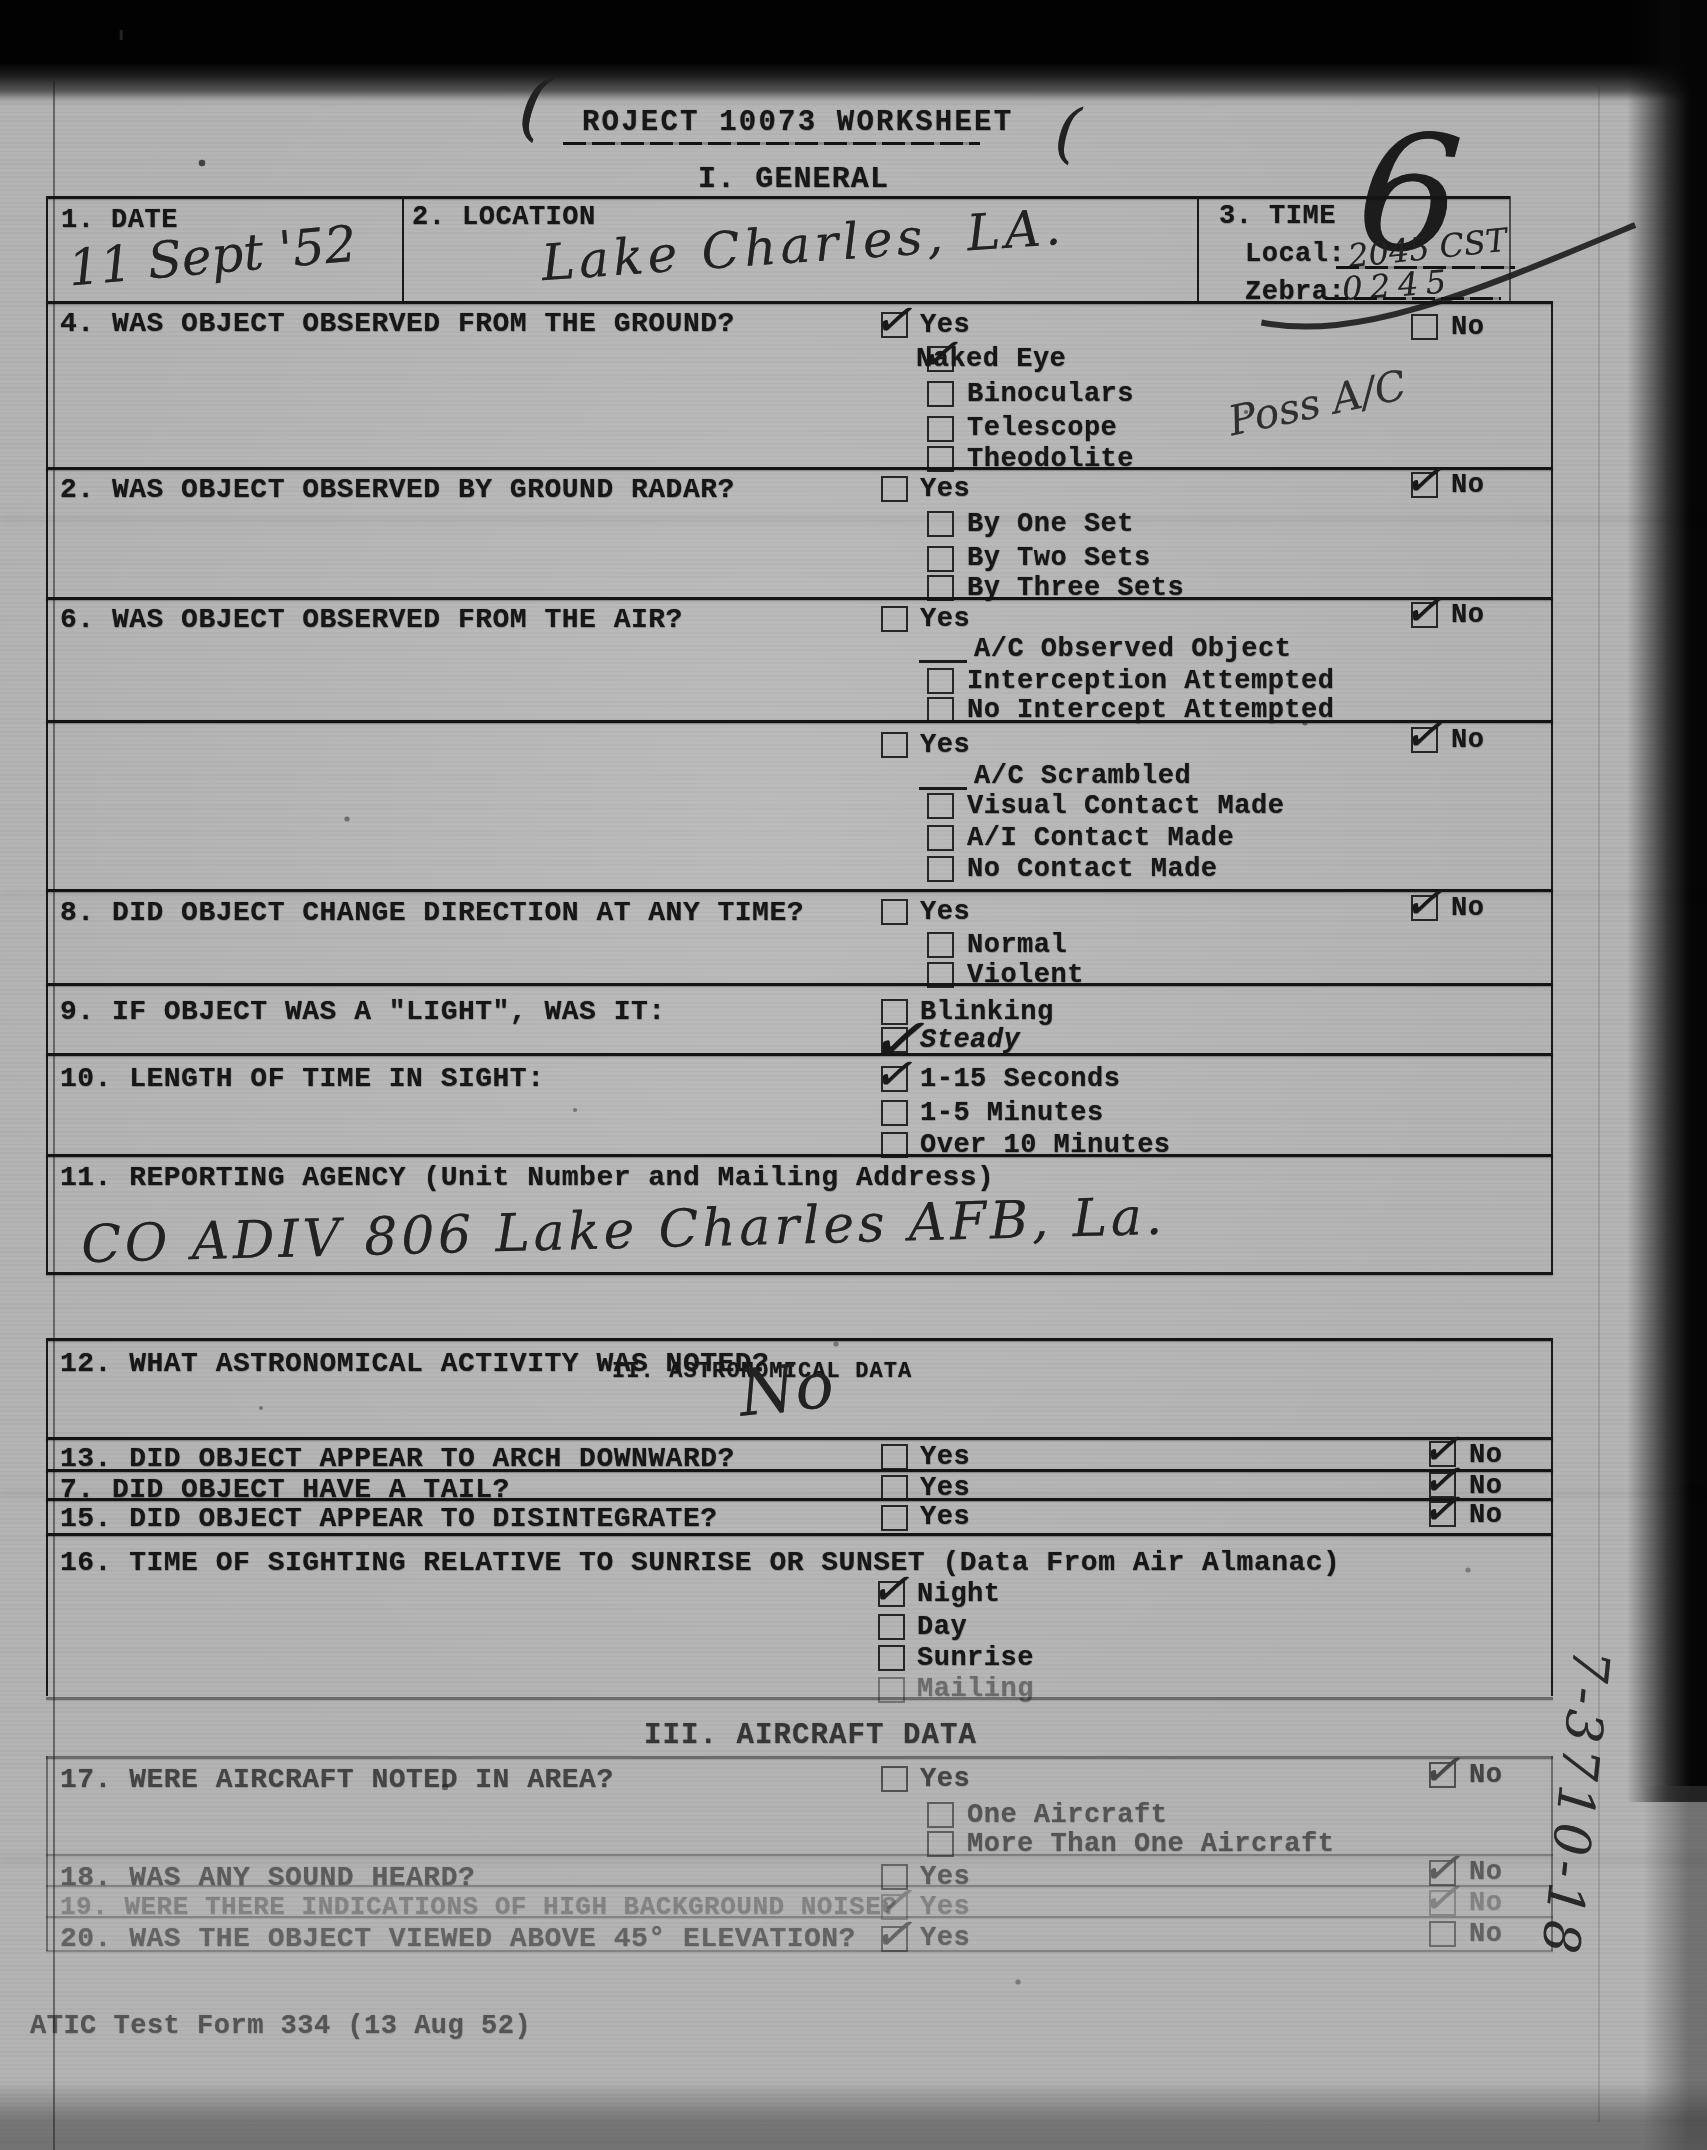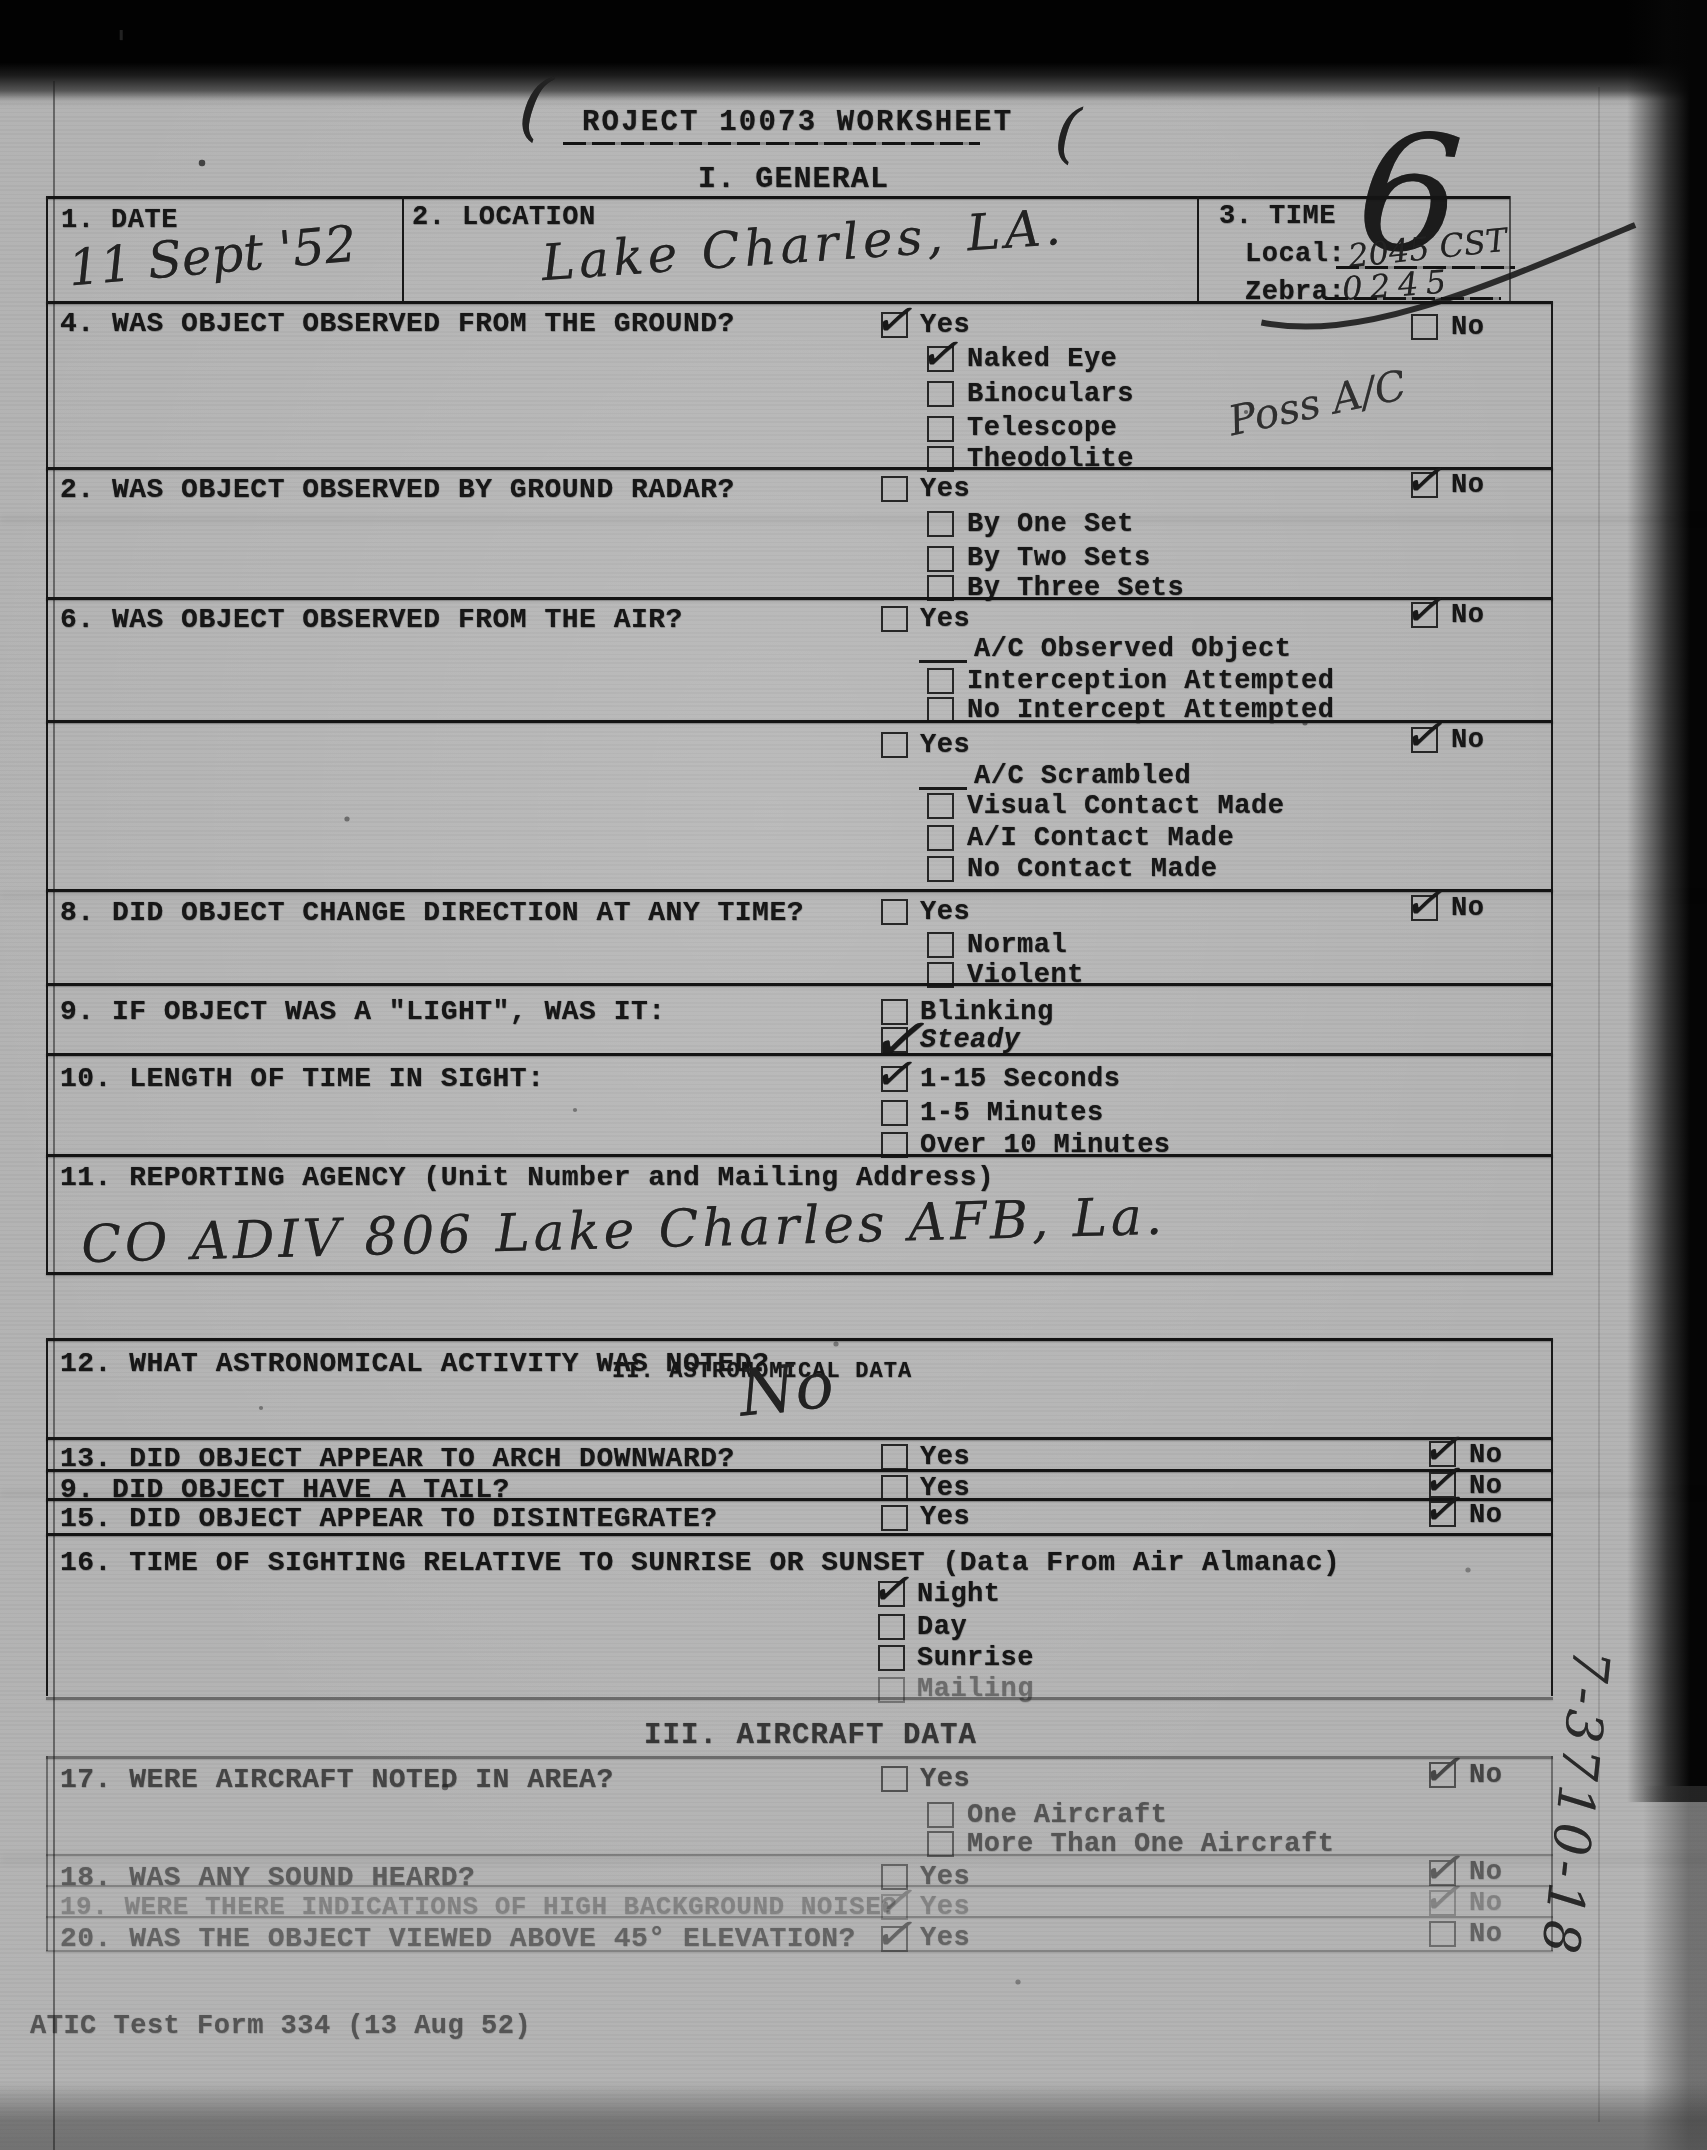--- a/index.html
+++ b/index.html
@@ -91,21 +91,21 @@
   <div class="hl" style="top:301px;"></div>
   <div class="vl" style="left:46px;top:301px;height:971px;"></div>
   <div class="vl" style="left:1551px;top:301px;height:971px;"></div>
 
   <span class="tw" style="left:60px;top:308px;">4. WAS OBJECT OBSERVED FROM THE GROUND?</span>
   <span class="cb checked" style="left:881px;top:312px;"></span>
   <span class="tw lb" style="left:920px;top:310px;">Yes</span>
   <span class="cb" style="left:1411px;top:314px;"></span>
   <span class="tw lb" style="left:1451px;top:312px;">No</span>
   <span class="cb checked" style="left:927px;top:346px;"></span>
-  <span class="tw lb" style="left:967px;top:344px;">Naked Eye</span>
+  <span class="tw lb" style="left:916px;top:344px;">Naked Eye</span>
   <span class="cb" style="left:927px;top:381px;"></span>
   <span class="tw lb" style="left:967px;top:379px;">Binoculars</span>
   <span class="cb" style="left:927px;top:416px;"></span>
   <span class="tw lb" style="left:967px;top:413px;">Telescope</span>
   <span class="cb" style="left:927px;top:446px;"></span>
   <span class="tw lb" style="left:967px;top:444px;">Theodolite</span>
   <span class="hw" style="left:1227px;top:379px;font-size:41px;transform:rotate(-12deg);color:rgba(35,35,35,.8);">Poss A/C</span>
 
   <div class="hl" style="top:467px;"></div>
   <span class="tw" style="left:60px;top:474px;">2. WAS OBJECT OBSERVED BY GROUND RADAR?</span>
@@ -187,21 +187,21 @@
   <span class="tw" style="left:60px;top:1348px;">12. WHAT ASTRONOMICAL ACTIVITY WAS NOTED?</span>
   <span class="hw" style="left:739px;top:1352px;font-size:64px;transform:rotate(-6deg);">No</span>
 
   <div class="hl" style="top:1437px;"></div>
   <span class="tw" style="left:60px;top:1443px;">13. DID OBJECT APPEAR TO ARCH DOWNWARD?</span>
   <span class="cb" style="left:881px;top:1444px;"></span>
   <span class="tw lb" style="left:920px;top:1442px;">Yes</span>
   <span class="cb checked" style="left:1429px;top:1441px;"></span>
   <span class="tw lb" style="left:1469px;top:1440px;">No</span>
   <div class="hl" style="top:1469px;"></div>
-  <span class="tw" style="left:60px;top:1474px;">9. DID OBJECT HAVE A TAIL?</span>
+  <span class="tw" style="left:60px;top:1474px;">7. DID OBJECT HAVE A TAIL?</span>
   <span class="cb" style="left:881px;top:1475px;"></span>
   <span class="tw lb" style="left:920px;top:1473px;">Yes</span>
   <span class="cb checked" style="left:1429px;top:1472px;"></span>
   <span class="tw lb" style="left:1469px;top:1471px;">No</span>
   <div class="hl" style="top:1498px;"></div>
   <span class="tw" style="left:60px;top:1503px;">15. DID OBJECT APPEAR TO DISINTEGRATE?</span>
   <span class="cb" style="left:881px;top:1505px;"></span>
   <span class="tw lb" style="left:920px;top:1502px;">Yes</span>
   <span class="cb checked" style="left:1429px;top:1501px;"></span>
   <span class="tw lb" style="left:1469px;top:1500px;">No</span>

